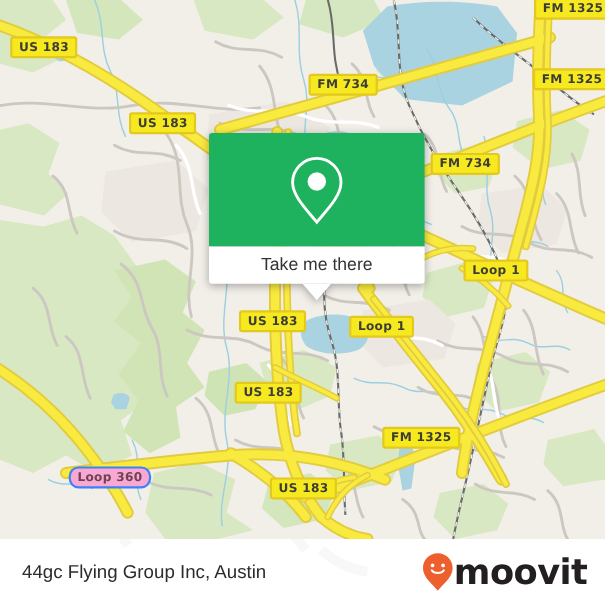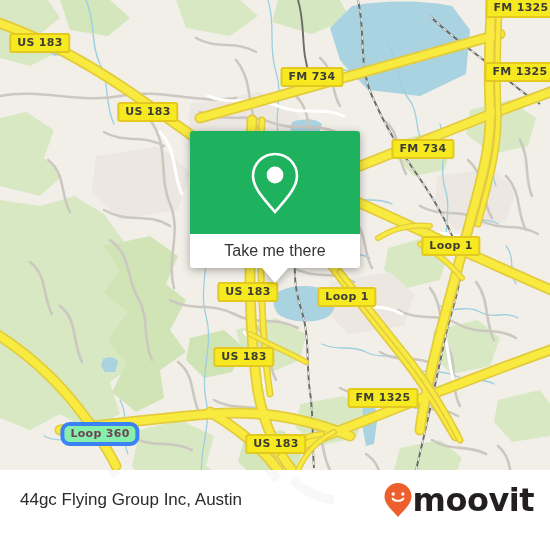--- a/index.html
+++ b/index.html
@@ -37,22 +37,22 @@
     font-size: 11px;
     font-weight: bold;
     letter-spacing: .3px;
     padding: 1px 6px 2px 6px;
     line-height: 13px;
     white-space: nowrap;
     transform: translate(-50%, -50%);
     font-family: "DejaVu Sans", sans-serif;
   }
   .shield.loop360 {
-    background: #86efac;
-    border: 4px solid #3b82f6;
+    background: #f9a8d4;
+    border: 2px solid #3b82f6;
     border-radius: 9px;
     color: #6e4250;
   }
 
   
   #attribution {
     position: absolute;
     left: 0;
     top: 464px;
     background: rgba(255,255,255,0.78);
@@ -61,22 +61,22 @@
     line-height: 16px;
     padding: 5px 10px 5px 8px;
     font-family: "Liberation Sans", sans-serif;
     white-space: nowrap;
   }
 
   
   #popup {
     position: absolute;
     left: 190px;
-    top: 131px;
-    width: 170px;
+    top: 121px;
+    width: 196px;
     filter: drop-shadow(0 2px 4px rgba(0,0,0,0.32));
     text-align: right;
   }
   #popup-head {
     height: 103px;
     background: #1eb25e;
     border-radius: 3px 3px 0 0;
     display: flex;
     align-items: center;
     justify-content: center;
@@ -99,21 +99,21 @@
     width: 0; height: 0;
     transform: translateX(-50%);
     border-left: 13px solid transparent;
     border-right: 13px solid transparent;
     border-top: 15px solid #ffffff;
   }
 
   
   #footer {
     position: absolute;
-    left: 0; top: 470px;
+    left: 0; top: 490px;
     width: 550px; height: 60px;
     background: #ffffff;
     overflow: hidden;
   }
   #footer-watermark {
     position: absolute;
     left: 0; top: -490px;
     opacity: .055;
     pointer-events: none;
   }

